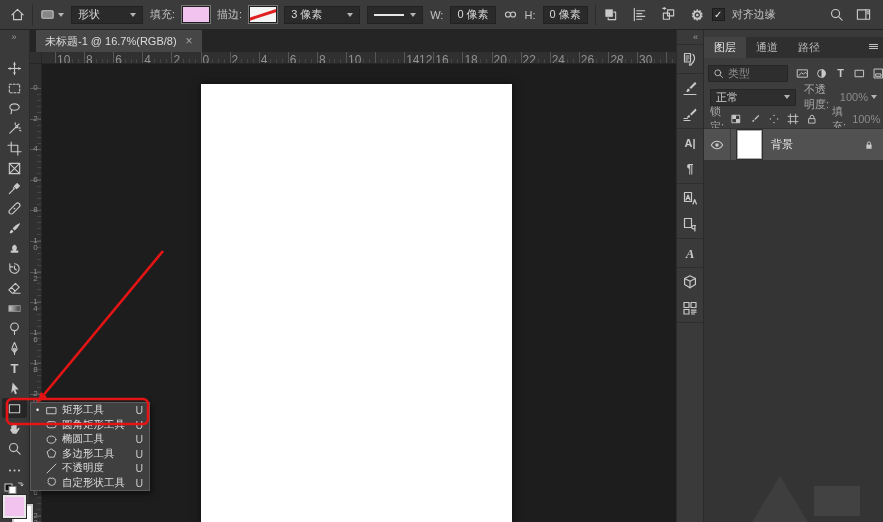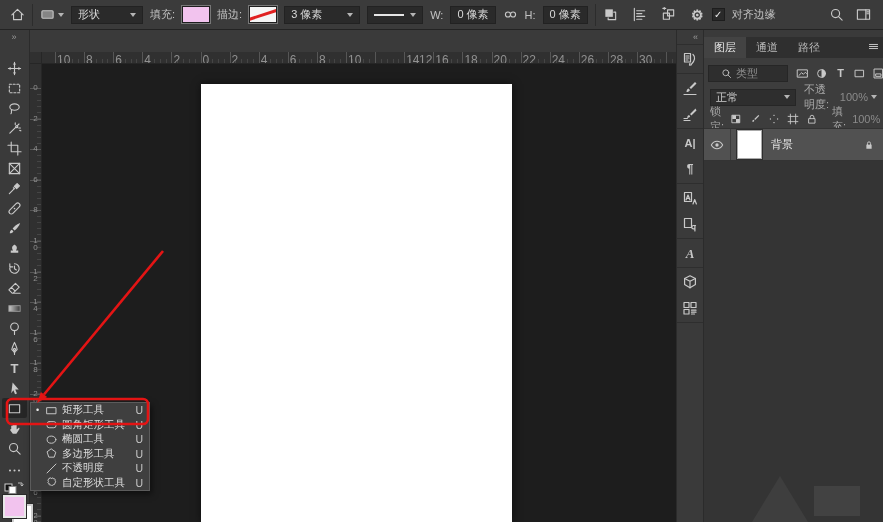--- a/index.html
+++ b/index.html
@@ -77,21 +77,21 @@
   
   #right-panel{position:absolute;left:704px;top:30px;width:179px;bottom:0;background:#3a3a3a;}
   #panel-tabs{position:absolute;left:0;top:7px;width:179px;height:21px;background:#2f2f2f;display:flex;align-items:flex-end;}
   .ptab{height:21px;display:flex;align-items:center;padding:0 10px;color:#b8b8b8;}
   .ptab.active{background:#434343;color:#e8e8e8;}
   #panel-menu{position:absolute;right:3px;top:10px;width:13px;height:13px;}
   #panel-body{position:absolute;left:0;top:28px;width:179px;bottom:0;background:#3d3d3d;}
   .p-row{position:absolute;left:0;width:179px;display:flex;align-items:center;}
   #row-filter{top:5px;height:20px;padding:0 4px;box-sizing:border-box;gap:2px;}
   #filter-field{background:#2e2e2e;border:1px solid #262626;height:17px;width:80px;display:flex;align-items:center;
-    gap:4px;padding:0 12px;color:#8f8f8f;box-sizing:border-box;flex:none;}
+    gap:4px;padding:0 4px;color:#8f8f8f;box-sizing:border-box;flex:none;}
   #filter-icons{display:flex;gap:6px;margin-left:6px;}
   #filter-icons .icn{width:13px;height:13px;}
   #row-blend{top:29px;height:20px;padding:0 6px;box-sizing:border-box;}
   #blend-select{background:#2e2e2e;border:1px solid #262626;height:17px;width:86px;display:flex;align-items:center;
     padding:0 5px;color:#cfcfcf;box-sizing:border-box;justify-content:space-between;flex:none;}
   #opacity-label{margin-left:8px;color:#a8a8a8;}
   #opacity-value{margin-left:4px;color:#8b8b8b;display:flex;gap:3px;align-items:center;}
   #row-lock{top:52px;height:18px;padding:0 6px;box-sizing:border-box;gap:6px;color:#a8a8a8;}
   #row-lock .icn{width:12px;height:12px;}
   #fill-value{color:#8b8b8b;display:flex;gap:3px;align-items:center;}
@@ -191,20 +191,26 @@
         </span>
         <span class=" icn">
           <svg viewBox="0 0 16 16" fill="none" stroke="#c9c9c9" stroke-width="1.2" stroke-linecap="round" stroke-linejoin="round">
             <rect x="1.5" y="3" width="13" height="10"></rect>
             <path d="M10.5 3v10M11.8 5.2h1.6M11.8 7.2h1.6"></path>
           </svg>
         </span>
       </span>
   </div>
 
+  <div id="tabbar">
+    <div id="doc-tab">
+      <span>未标题-1 @ 16.7%(RGB/8)</span>
+      <span id="tab-close">×</span>
+    </div>
+  </div>
 
   <div id="left-toolbar">
     <div id="tb-collapse">»</div>
     <div id="fgbg-mini">
       <svg viewBox="0 0 22 14" width="22" height="14">
         <rect x="1" y="4" width="7" height="7" fill="#111" stroke="#cfcfcf" stroke-width="1"></rect>
         <rect x="5" y="7.5" width="7" height="7" fill="#fff" stroke="#888" stroke-width="1" transform="translate(0,-1)"></rect>
         <path d="M14 3 h4 v3 M18 6 l-1.6-1.4 M18 6 l1.4-1.6" stroke="#bbb" fill="none" stroke-width="1"></path>
       </svg>
     </div>
@@ -390,21 +396,21 @@
       <span class="rt-num" style="left: 276.9px;">8</span>
       <span class="rt-num" style="left: 306px;">10</span>
       <span class="rt-num" style="left: 335.1px; margin-left: 42px;">12</span>
       <span class="rt-num" style="left: 364.2px;">14</span>
       <span class="rt-num" style="left: 393.3px;">16</span>
       <span class="rt-num" style="left: 422.4px;">18</span>
       <span class="rt-num" style="left: 451.5px;">20</span>
       <span class="rt-num" style="left: 480.6px;">22</span>
       <span class="rt-num" style="left: 509.7px;">24</span>
       <span class="rt-num" style="left: 538.8px;">26</span>
-      <span class="rt-num" style="left: 567.9px;">28</span>
+      <span class="rt-num" style="left: 567.9px; font-style: italic;">28</span>
       <span class="rt-num" style="left: 597px;">30</span>
     </div>
   <div id="ruler-left">
       <span class="rl-num" style="top: 20px;">0</span>
       <span class="rl-num" style="top: 50.6px;">2</span>
       <span class="rl-num" style="top: 81.2px;">4</span>
       <span class="rl-num" style="top: 111.8px;">6</span>
       <span class="rl-num" style="top: 142.4px;">8</span>
       <span class="rl-num" style="top: 173px;">1
 0</span>

